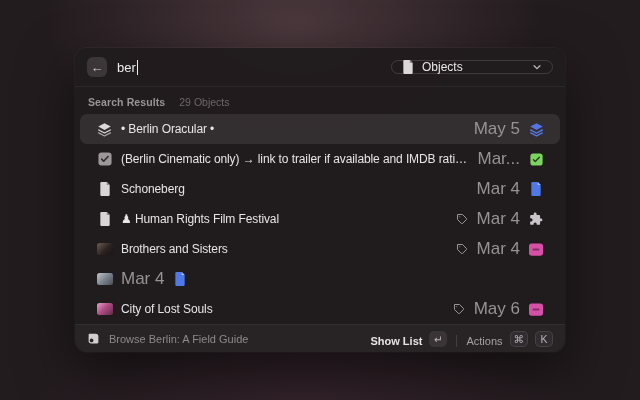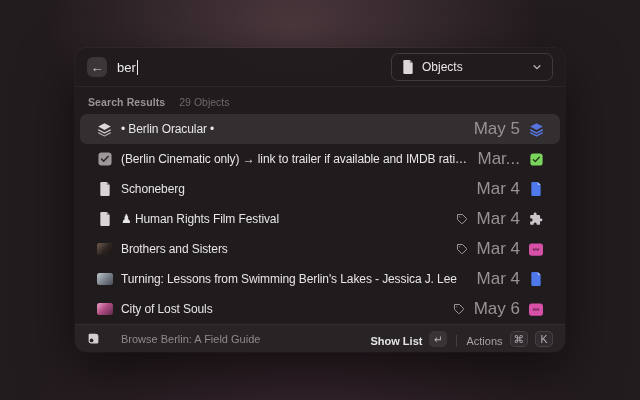--- a/index.html
+++ b/index.html
@@ -19,21 +19,21 @@
   }
   
   .hdr{height:38px;flex:none;display:flex;align-items:center;gap:10px;padding:0 12px;
        border-bottom:1px solid rgba(255,255,255,0.055);}
   .backbtn{width:20px;height:20px;border-radius:6px;background:#3c3639;color:#d6d2d4;
        display:flex;align-items:center;justify-content:center;font-size:13px;line-height:1;cursor:pointer;}
   .query{font-size:13px;color:#eeebec;display:flex;align-items:center;justify-content:space-between;}
   .caret{display:inline-block;width:1.5px;height:15px;background:#eceaeb;margin-left:1px;
        animation:blink 1s steps(1) infinite;}
   @keyframes blink{50%{opacity:0;}}
-  .dropdown{margin-left:auto;width:162px;height:28px;box-sizing:border-box;border-radius:7px;
+  .dropdown{margin-left:auto;width:162px;height:14px;box-sizing:border-box;border-radius:7px;
        border:1px solid rgba(255,255,255,0.14);display:flex;align-items:center;gap:8px;
        padding:0 10px;cursor:pointer;}
   .dropdown .lbl{font-size:12px;color:#eae7e8;}
   .chev{margin-left:auto;display:flex;}
   
   .results{flex:1;padding:0 5px;}
   .sechdr{display:flex;gap:14px;align-items:center;padding:9px 8px 6px;}
   .sechdr .t1{font-size:10.5px;font-weight:700;color:#9a9497;letter-spacing:.1px;}
   .sechdr .t2{font-size:10.5px;color:#6d6769;}
   .row{height:30px;display:flex;align-items:center;gap:8px;padding:0 16px;border-radius:7px;cursor:pointer;}
@@ -42,21 +42,21 @@
   .title{flex:1;min-width:0;overflow:hidden;white-space:nowrap;text-overflow:ellipsis;
        font-size:12px;color:#e8e5e6;letter-spacing:-0.1px;}
   .tagic{flex:none;display:flex;margin-right:1px;}
   .date{flex:none;font-size:17px;color:#989295;}
   .ricon{flex:none;width:16px;display:flex;align-items:center;justify-content:center;}
   .thumb{width:16px;height:12px;border-radius:2.5px;flex:none;}
   .th-dark{background:linear-gradient(135deg,#6e5b50 0%,#2c2320 55%,#1a1414 100%);}
   .th-gray{background:linear-gradient(135deg,#c0c5cb 0%,#7d848d 50%,#484d56 100%);}
   .th-pink{background:linear-gradient(135deg,#eba0c7 0%,#b24f86 45%,#5e2a48 100%);}
   
-  .ftr{height:27px;flex:none;display:flex;align-items:center;gap:21px;padding:0 12px;
+  .ftr{height:27px;flex:none;display:flex;align-items:center;gap:9px;padding:0 12px;
        background:rgba(255,255,255,0.04);border-top:1px solid rgba(255,255,255,0.05);}
   .ftr .ctx{font-size:11px;color:#8f898c;}
   .ftr .right{margin-left:auto;display:flex;align-items:flex-end;gap:7px;}
   .showlist{font-size:11px;font-weight:700;color:#e7e4e5;cursor:pointer;}
   .kbd{height:16px;min-width:18px;padding:0 3px;box-sizing:border-box;border-radius:5px;
        background:#3a3437;color:#b6b1b4;font-size:10.5px;display:flex;align-items:center;
        justify-content:center;}
   .kbd.bordered{background:#312c2f;border:1px solid rgba(255,255,255,0.10);}
   .vsep{width:1px;height:12px;background:rgba(255,255,255,0.13);margin:0 2px;}
   .actions{font-size:11px;color:#a7a2a5;cursor:pointer;}
@@ -188,21 +188,20 @@
             <rect width="16" height="14" rx="3" fill="#d650a8"></rect>
             <rect x="4" y="5.8" width="8" height="2.4" rx="1.2" fill="#852d64"></rect>
           </svg>
       </span>
     </div>
 
     <div class="row">
       <span class="licon">
           <span class="thumb th-gray"></span>
         </span>
-      <span class="title">Turning: Lessons from Swimming Berlin's Lakes - Jessica J. Lee</span>
       <span class="date">Mar 4</span>
       <span class="ricon">
         <svg width="12" height="14" viewBox="0 0 20 24">
             <path d="M4 0h9l5 5v17a2 2 0 0 1-2 2H4a2 2 0 0 1-2-2V2a2 2 0 0 1 2-2z" fill="#4f79ea"></path>
             <path d="M13 0l5 5h-5z" fill="#a9c0f6"></path>
           </svg>
       </span>
     </div>
 
     <div class="row">

